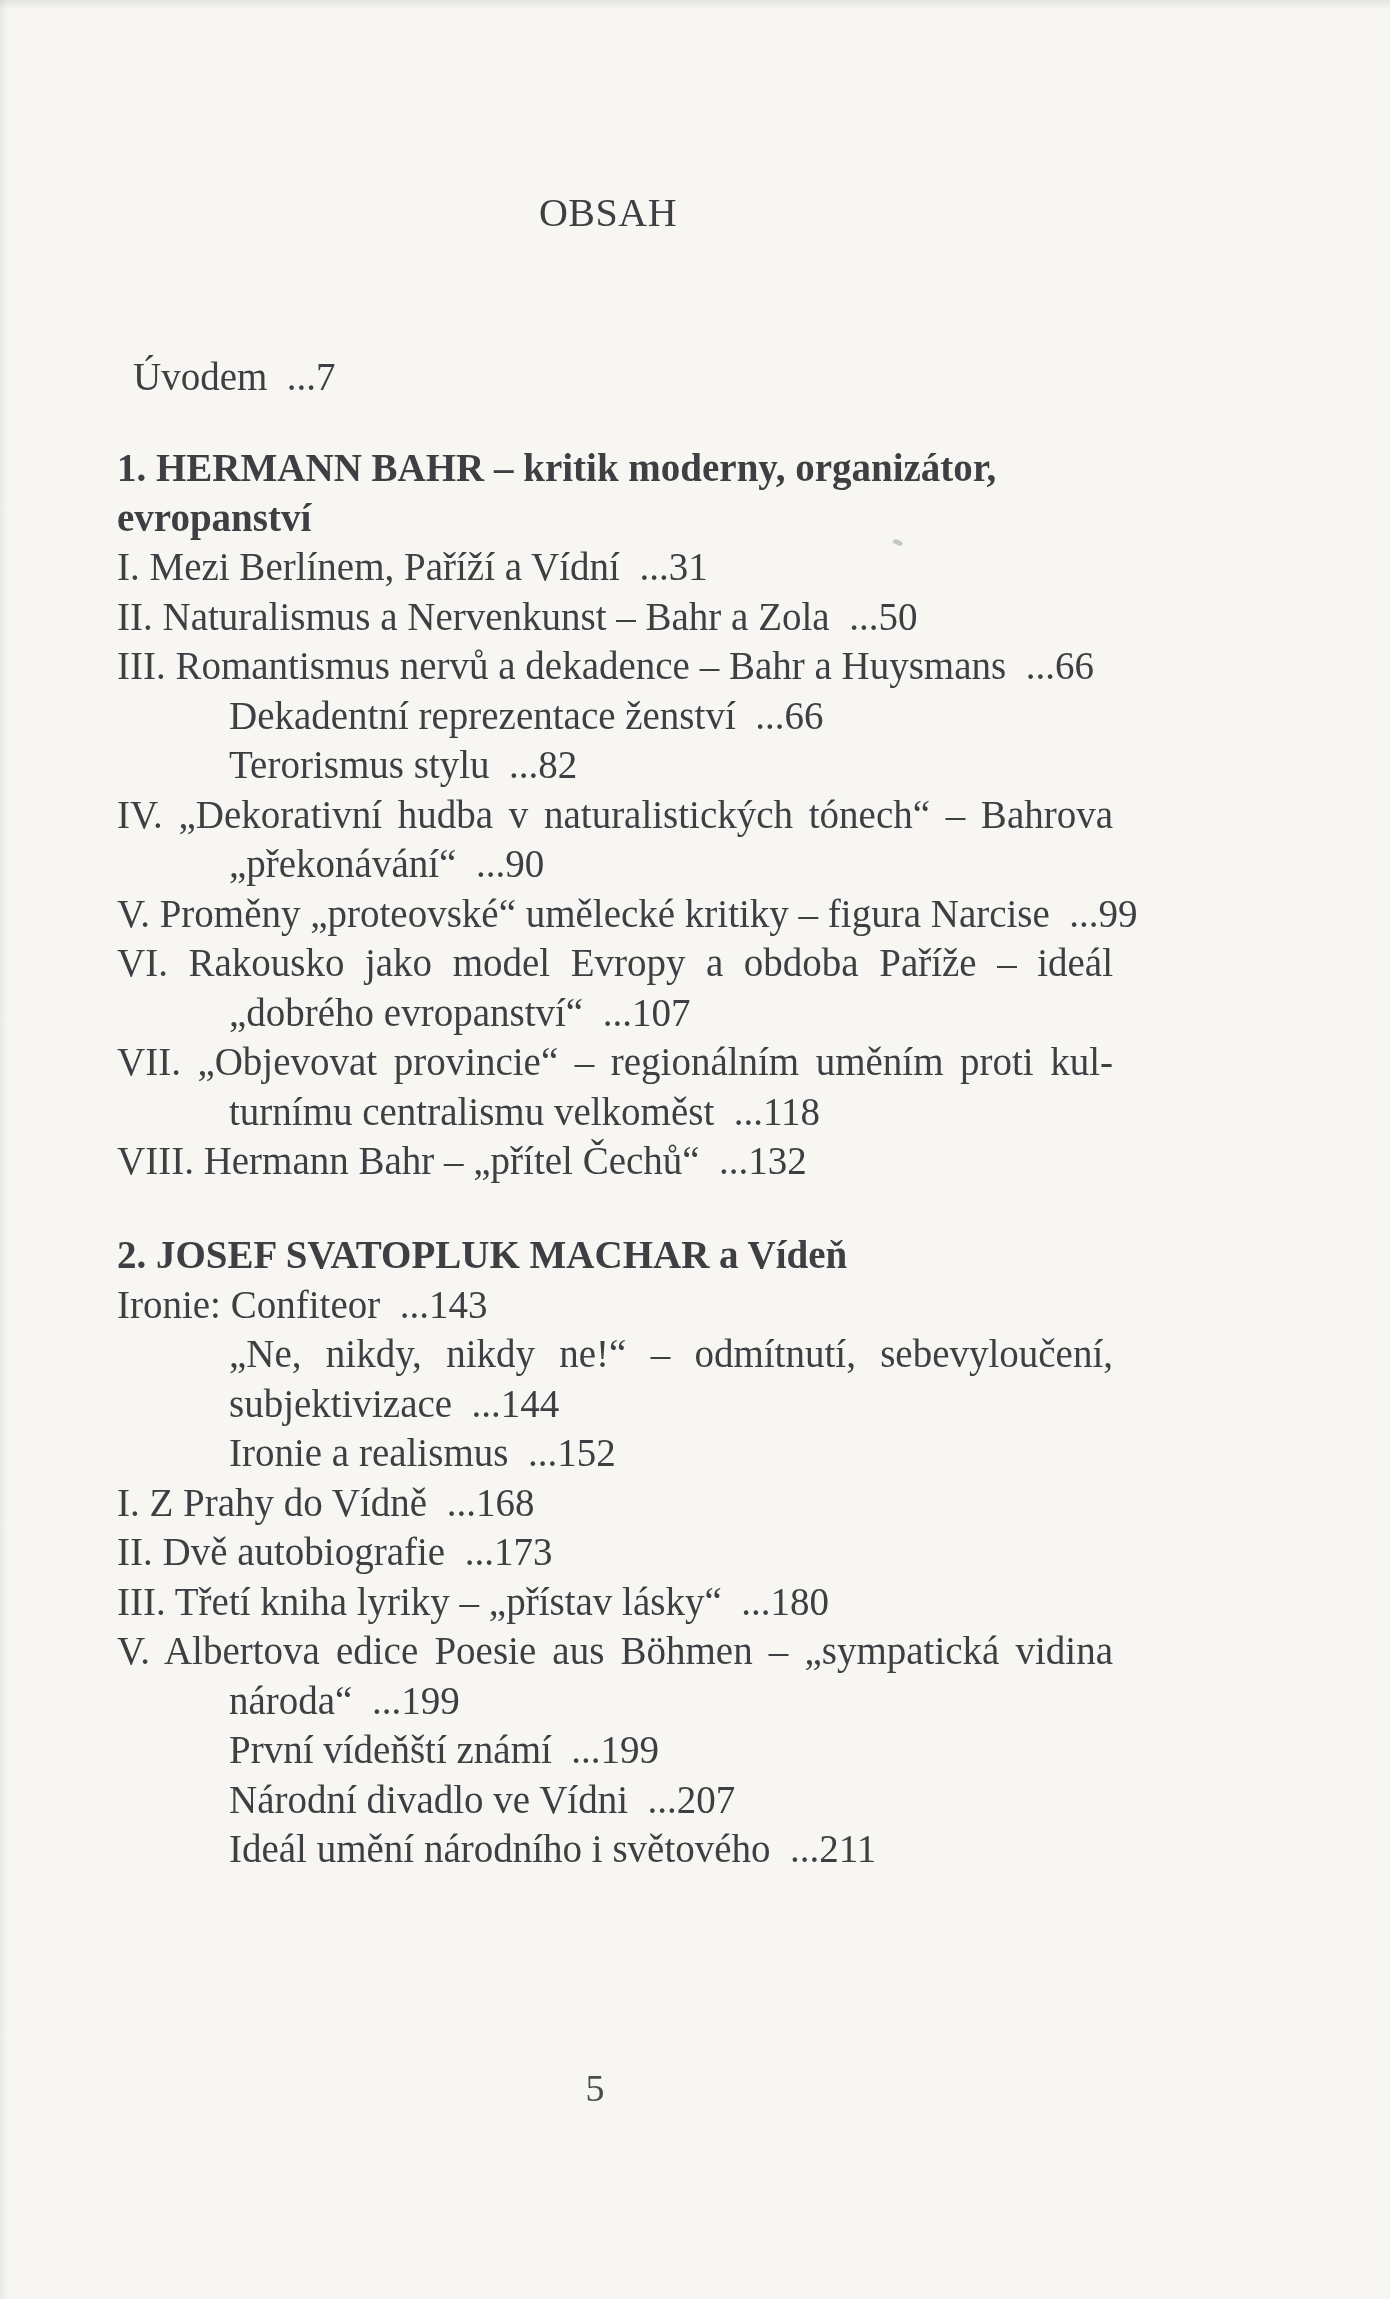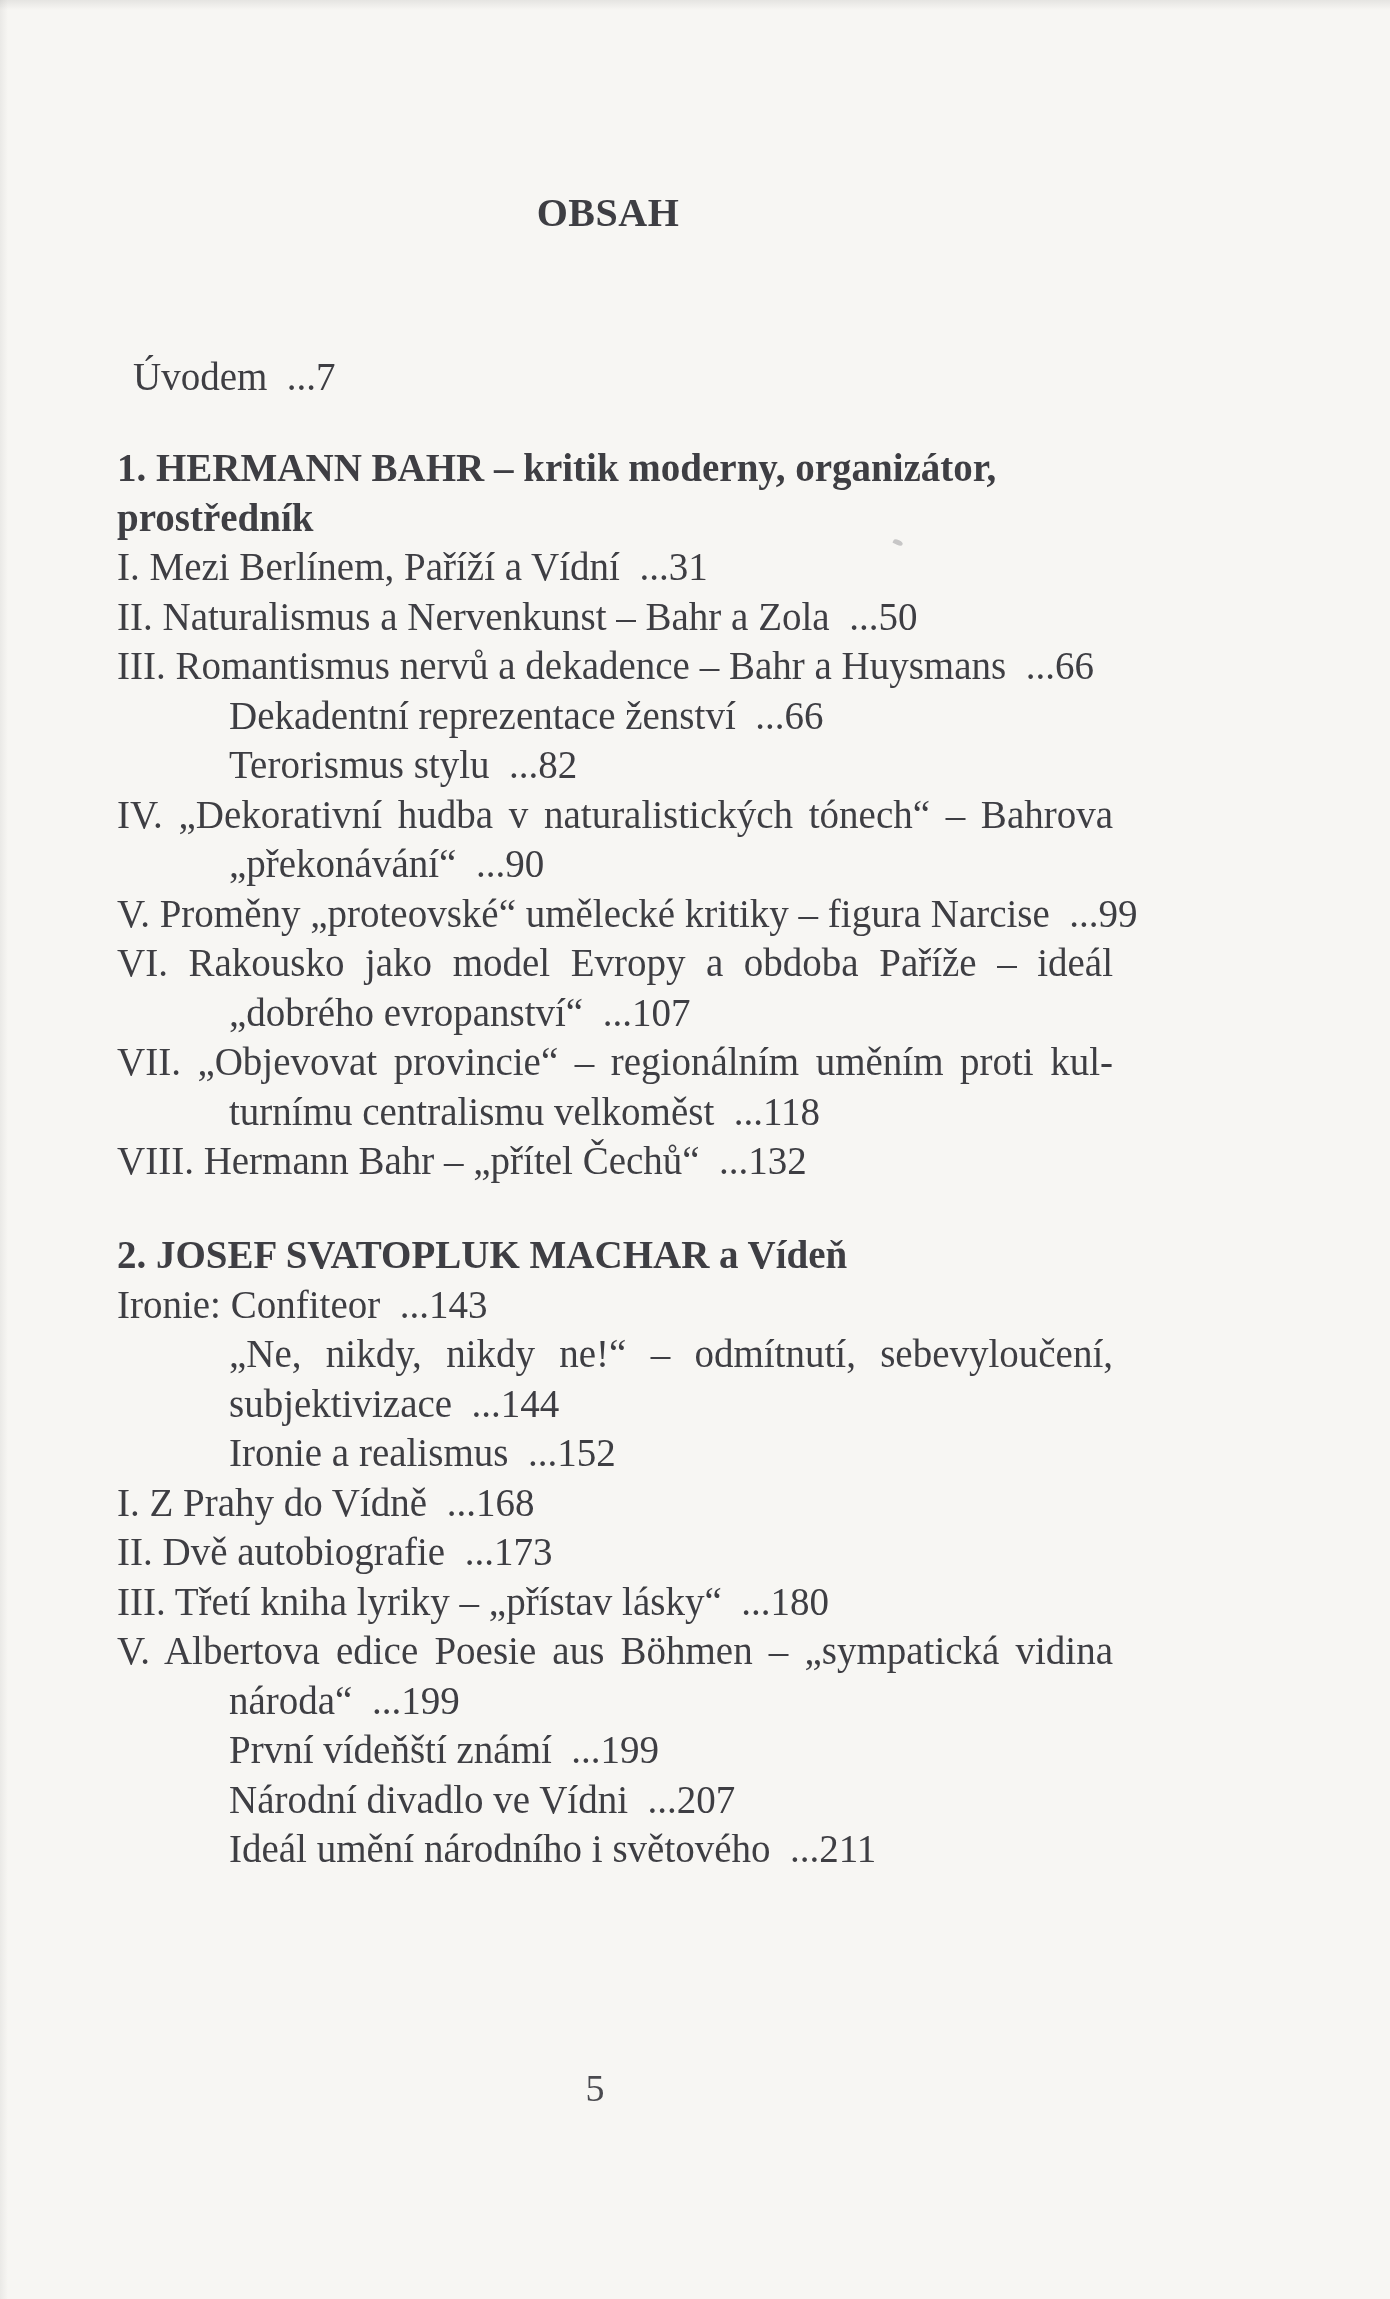--- a/index.html
+++ b/index.html
@@ -25,21 +25,21 @@
   }
   .speck{
     position:absolute;left:893px;top:540px;width:10px;height:5px;
     background:rgba(110,110,115,.35);
     border-radius:50% 50% 50% 10%;
     transform:rotate(25deg);
   }
   .title{
     position:absolute;left:110px;top:193px;width:996px;
     margin:0;text-align:center;
-    font-size:40px;font-weight:bold;line-height:40px;
+    font-size:40px;font-weight:normal;line-height:40px;
     letter-spacing:.5px;
   }
   .block{position:absolute;left:117px;width:996px;}
   .block-intro{top:352px;margin-left:16px;}
   .block-1{top:443px;}
   .block-2{top:1230px;}
   .toc-line{
     line-height:49.5px;
     white-space:nowrap;
   }
@@ -65,21 +65,21 @@
   <div class="speck"></div>
 
   <h1 class="title">OBSAH</h1>
 
   <div id="toc-root">
     <div class="block block-intro">
         <div class="toc-line"><span>Úvodem</span><span>&nbsp;&nbsp;...7</span></div>
       </div>
     <div class="block block-1">
         <div class="toc-line bold"><span>1. HERMANN BAHR – kritik moderny, organizátor,</span></div>
-        <div class="toc-line bold"><span>prostředník</span></div>
+        <div class="toc-line bold"><span>evropanství</span></div>
         <div class="toc-line"><span>I. Mezi Berlínem, Paříží a Vídní</span><span>&nbsp;&nbsp;...31</span></div>
         <div class="toc-line"><span>II. Naturalismus a Nervenkunst – Bahr a Zola</span><span>&nbsp;&nbsp;...50</span></div>
         <div class="toc-line"><span>III. Romantismus nervů a dekadence – Bahr a Huysmans</span><span>&nbsp;&nbsp;...66</span></div>
         <div class="toc-line indent"><span>Dekadentní reprezentace ženství</span><span>&nbsp;&nbsp;...66</span></div>
         <div class="toc-line indent"><span>Terorismus stylu</span><span>&nbsp;&nbsp;...82</span></div>
         <div class="toc-line justify"><span>IV. „Dekorativní hudba v naturalistických tónech“ – Bahrova</span></div>
         <div class="toc-line indent"><span>„překonávání“</span><span>&nbsp;&nbsp;...90</span></div>
         <div class="toc-line"><span>V. Proměny „proteovské“ umělecké kritiky – figura Narcise</span><span>&nbsp;&nbsp;...99</span></div>
         <div class="toc-line justify"><span>VI. Rakousko jako model Evropy a obdoba Paříže – ideál</span></div>
         <div class="toc-line indent"><span>„dobrého evropanství“</span><span>&nbsp;&nbsp;...107</span></div>

